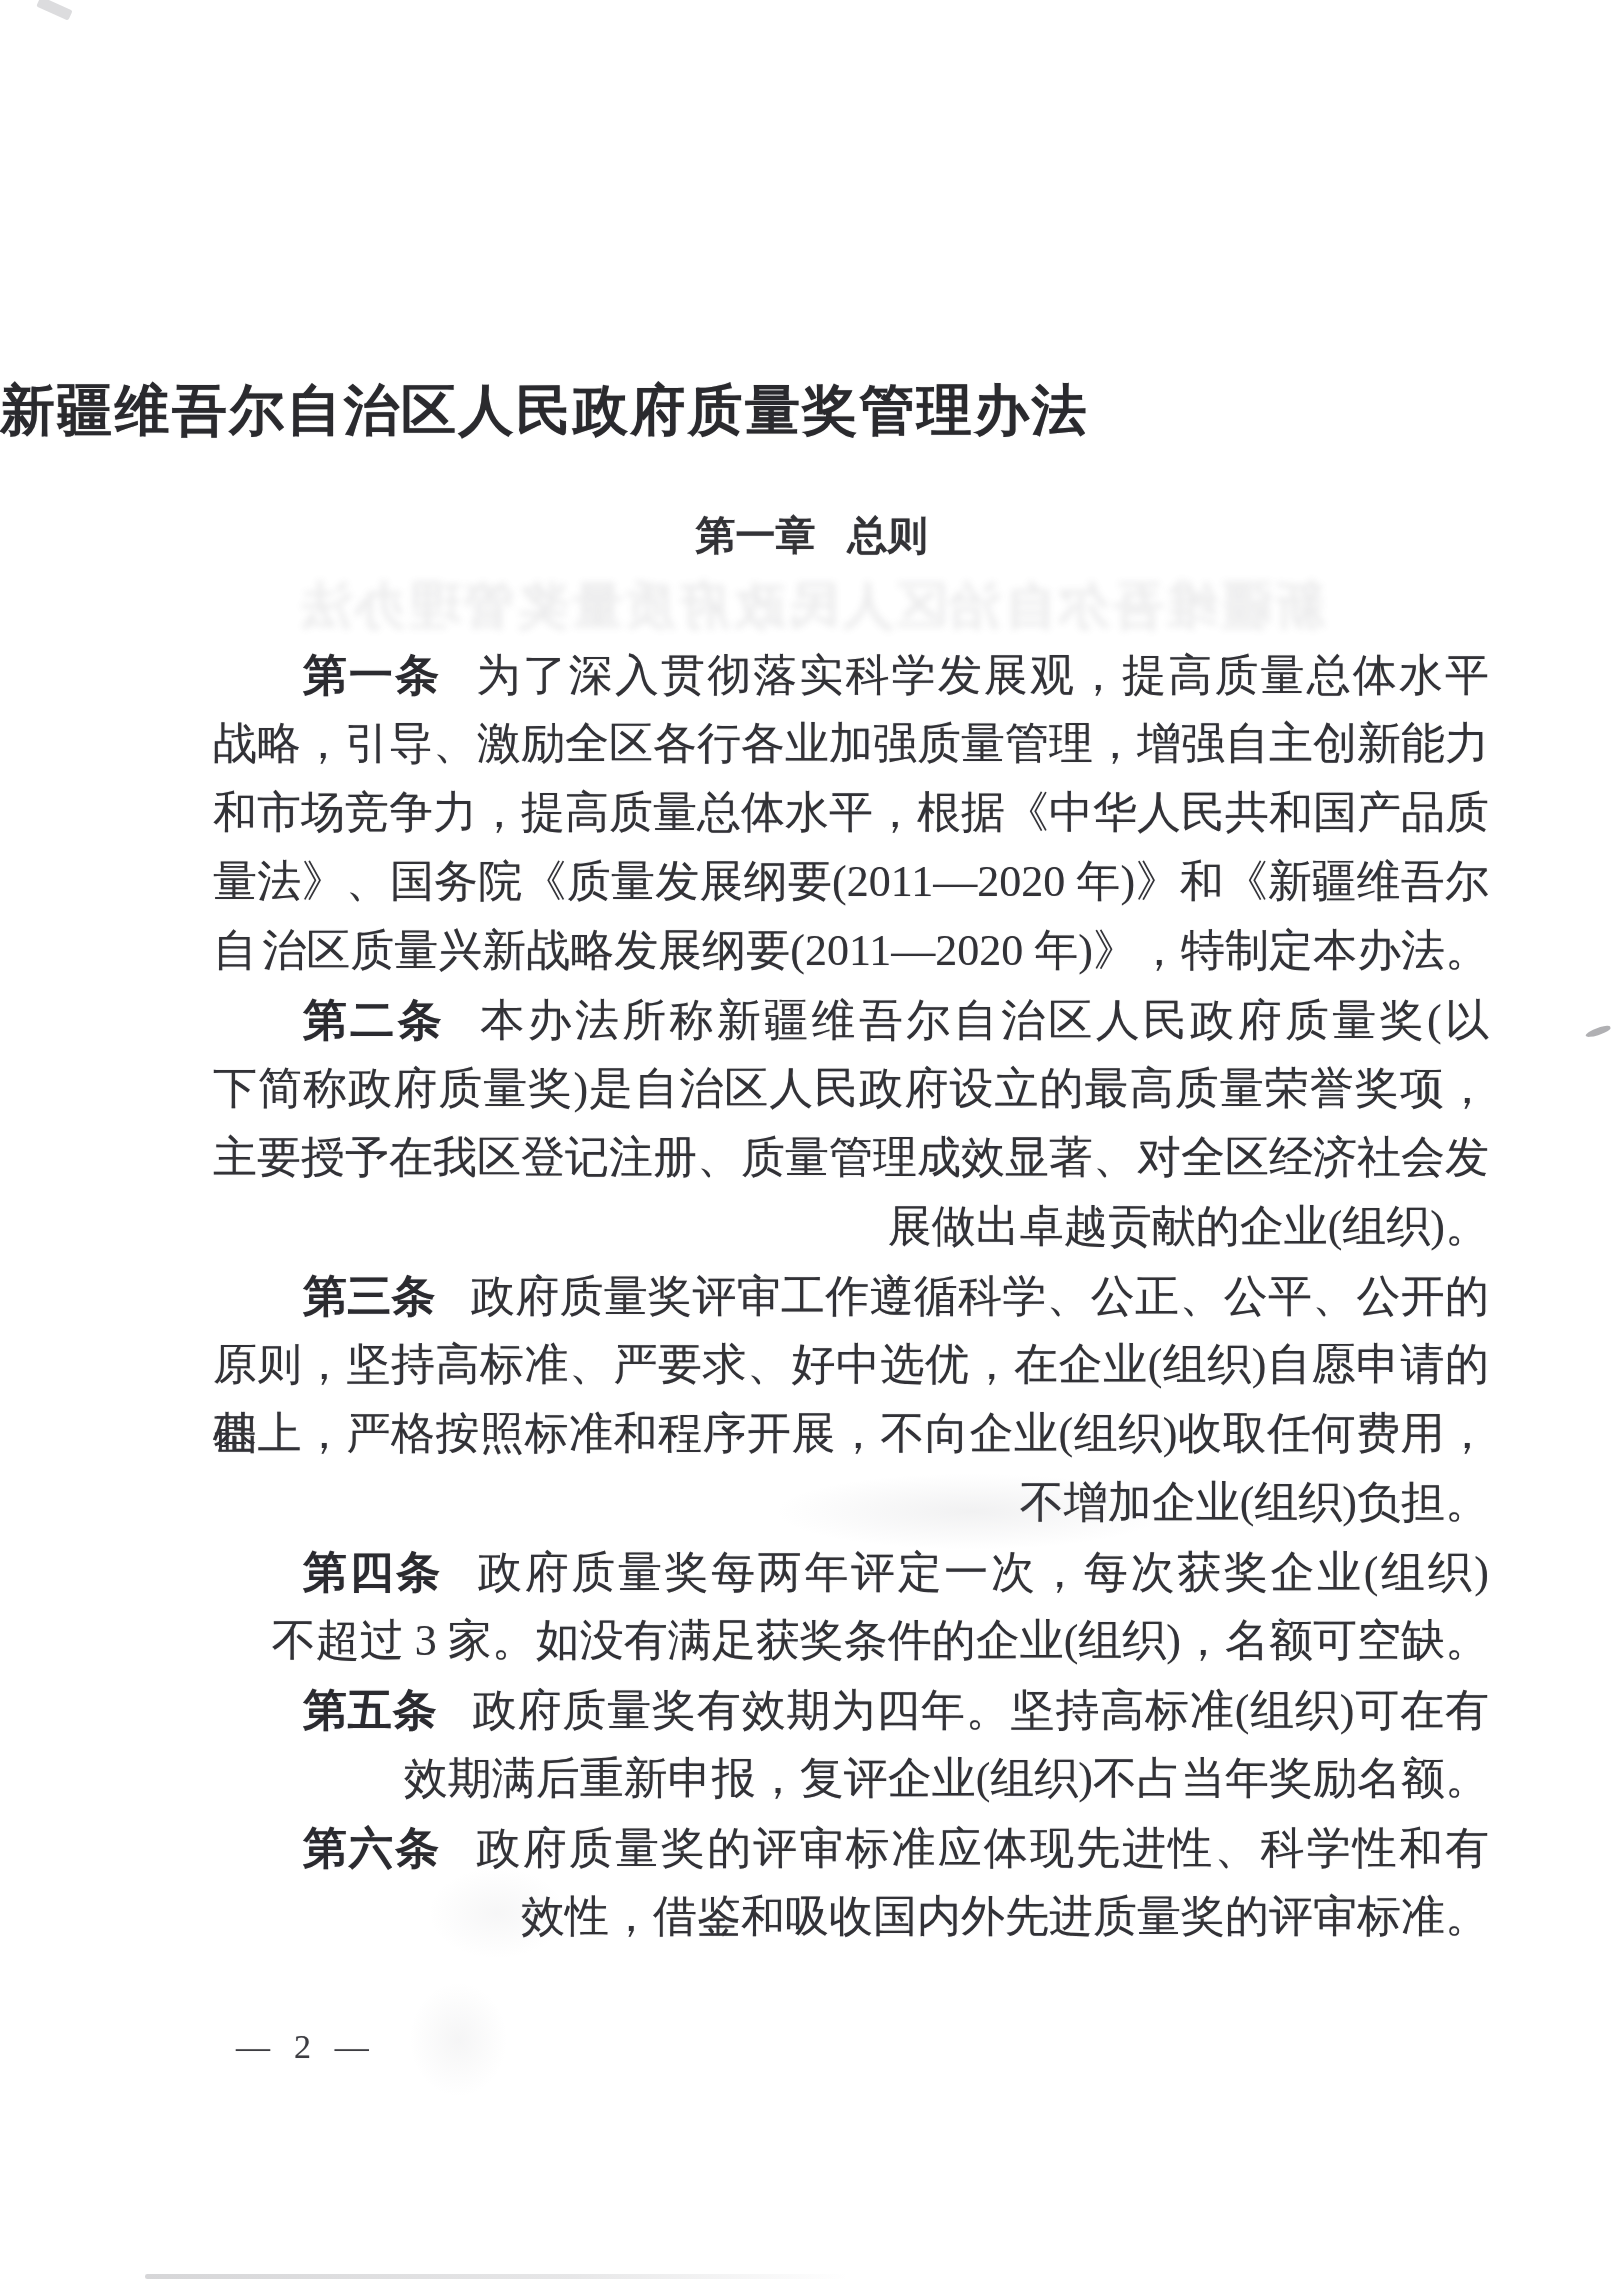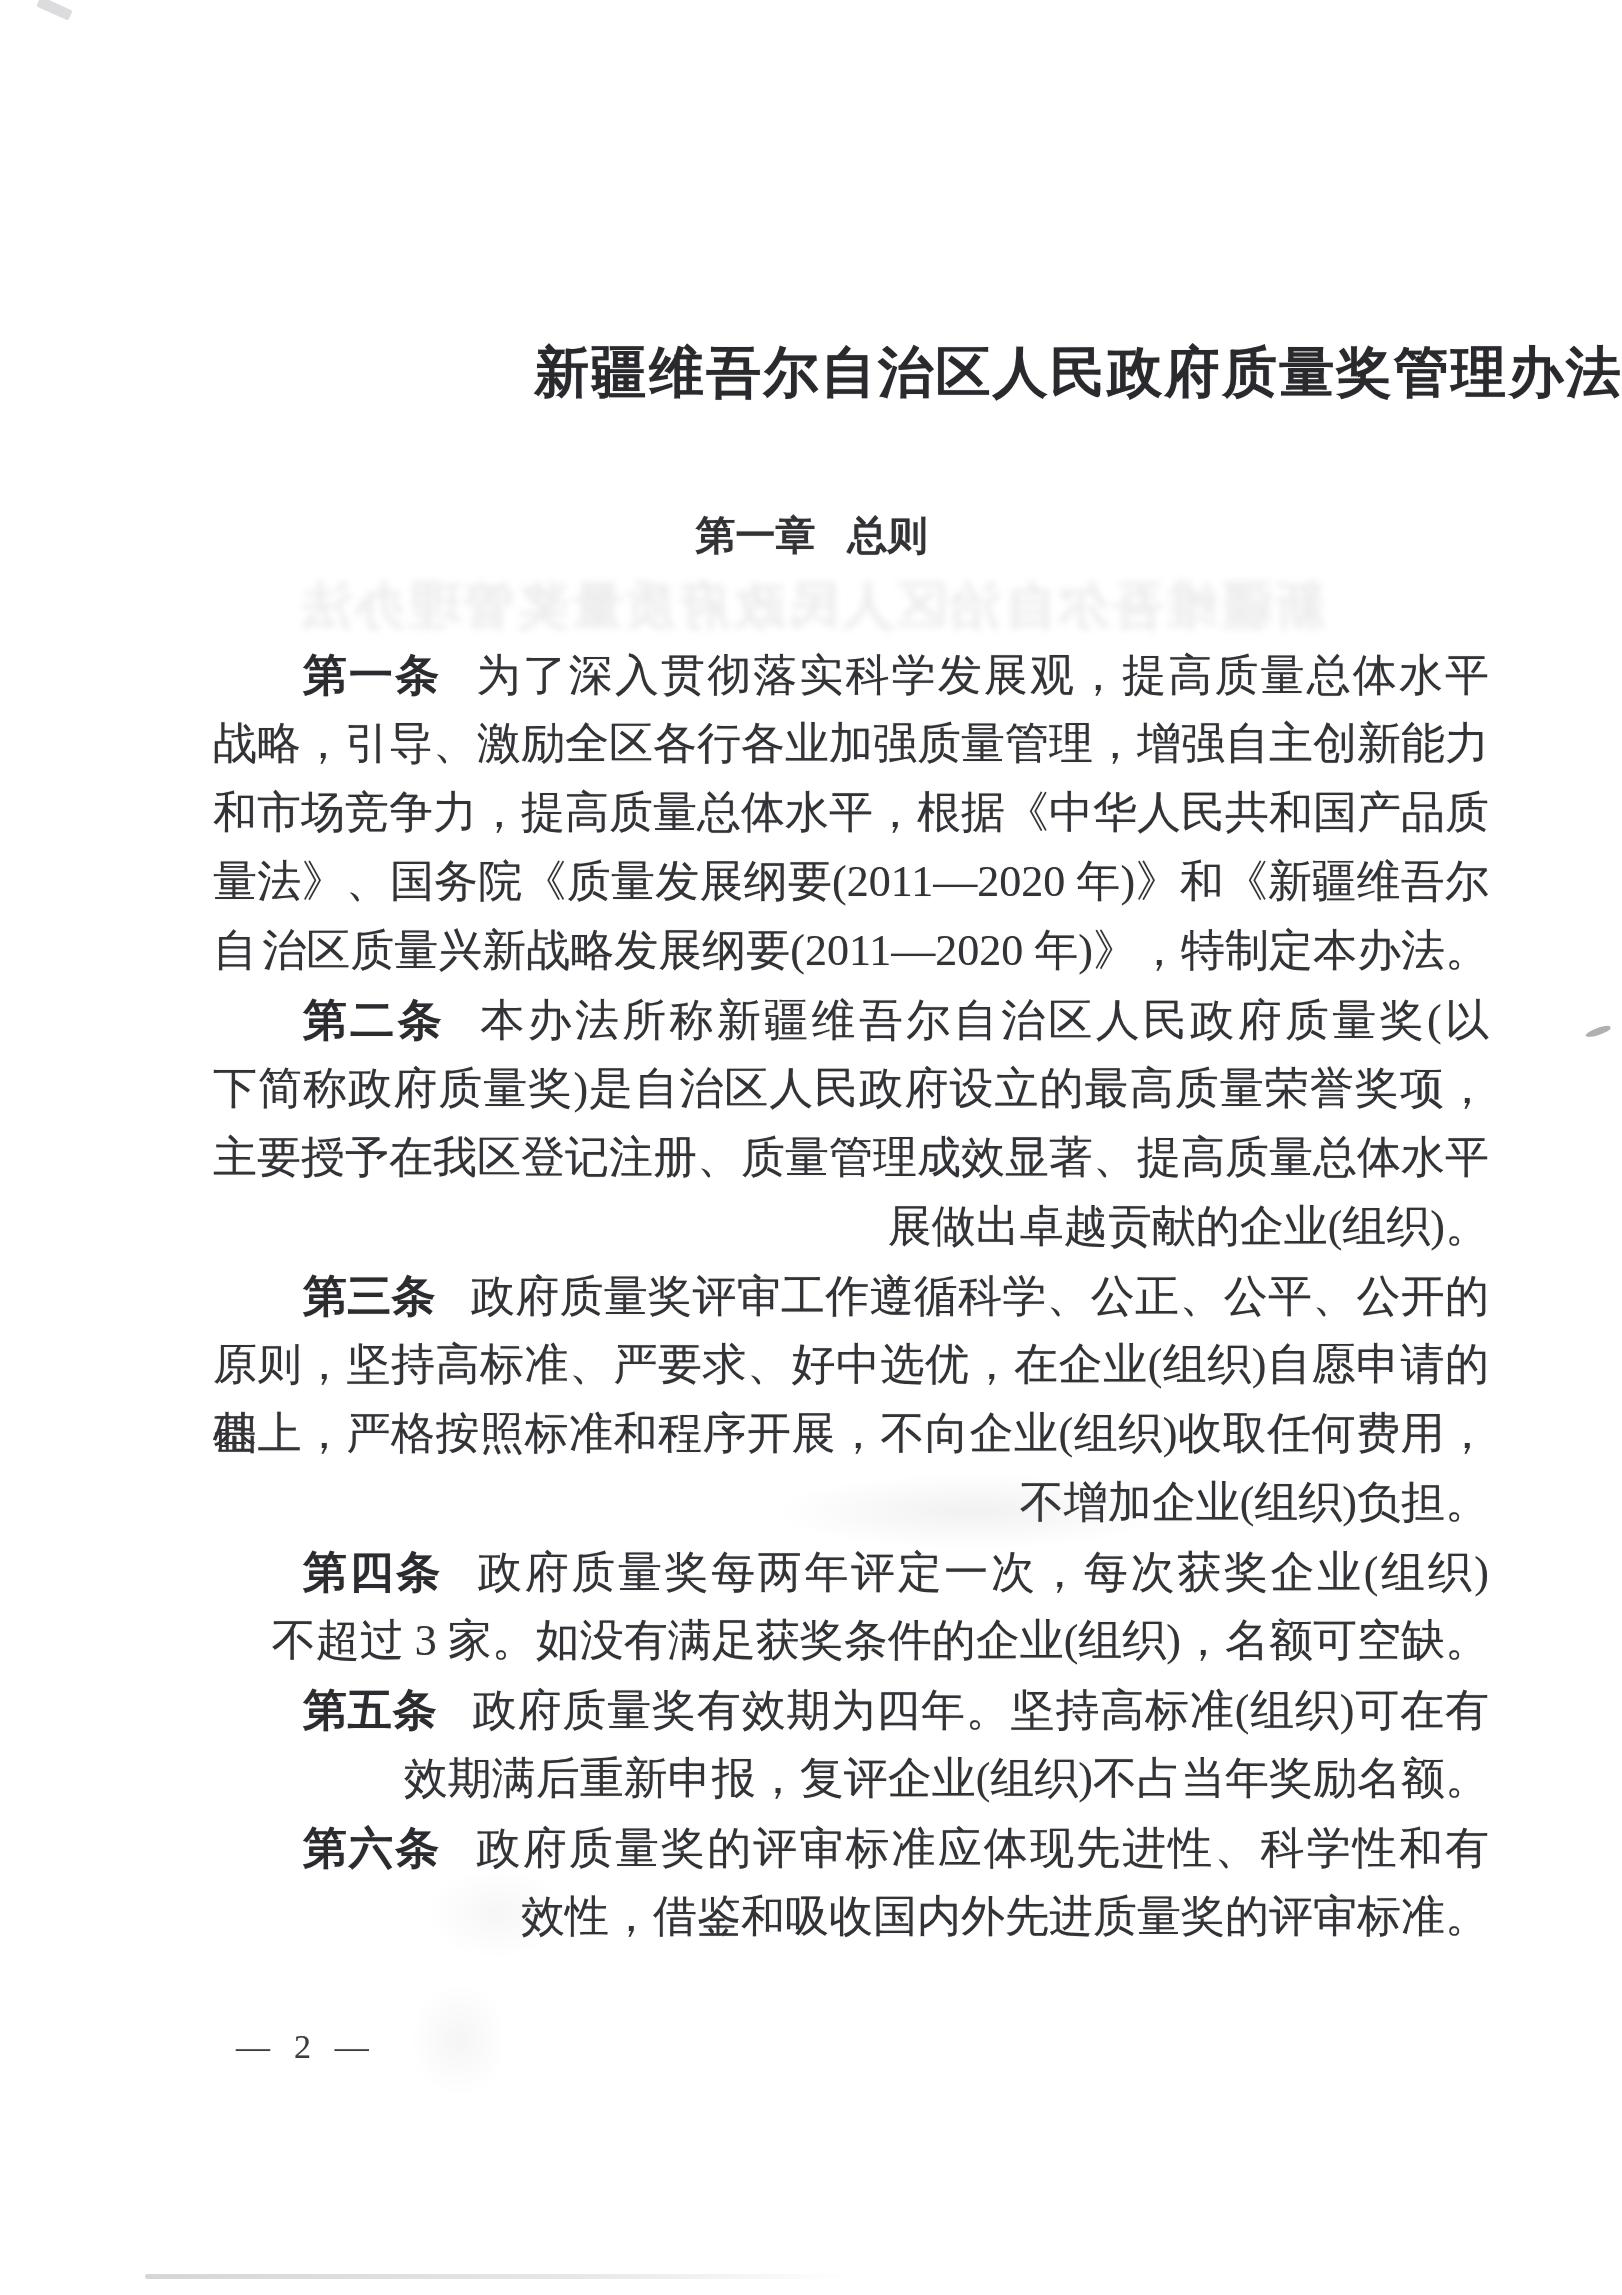--- a/index.html
+++ b/index.html
@@ -12,24 +12,24 @@
     width: 1623px;
     height: 2295px;
     background: #ffffff;
     overflow: hidden;
     font-family: "Liberation Serif", serif;
     color: #2e2e33;
   }
   
   .doc-title {
     position: absolute;
-    top: 336px;
+    top: 374px;
     left: 0;
     width: 100%;
-    text-align: right;
+    text-align: left;
     font-family: "Liberation Serif", serif;
     font-weight: 700;
     font-size: 55px;
     letter-spacing: 2.3px;
     color: #2a2a2e;
     text-shadow: 0 0 0.8px rgba(70,70,75,0.55);
     white-space: nowrap;
   }
   
   .chapter {
@@ -161,21 +161,21 @@
     <div class="line justify"><span>和市场竞争力，提高质量总体水平，根据《中华人民共和国产品质</span></div>
 
     <div class="line justify"><span>量法》、国务院《质量发展纲要(2011—2020 年)》和《新疆维吾尔自</span></div>
 
     <div class="line"><span>治区质量兴新战略发展纲要(2011—2020 年)》，特制定本办法。</span></div>
 
     <div class="line indent justify"><span class="term">第二条</span><span>本办法所称新疆维吾尔自治区人民政府质量奖(以</span></div>
 
     <div class="line justify"><span>下简称政府质量奖)是自治区人民政府设立的最高质量荣誉奖项，</span></div>
 
-    <div class="line justify"><span>主要授予在我区登记注册、质量管理成效显著、提高质量总体水平</span></div>
+    <div class="line justify"><span>主要授予在我区登记注册、质量管理成效显著、对全区经济社会发</span></div>
 
     <div class="line"><span>展做出卓越贡献的企业(组织)。</span></div>
 
     <div class="line indent justify"><span class="term">第三条</span><span>政府质量奖评审工作遵循科学、公正、公平、公开的</span></div>
 
     <div class="line justify"><span>原则，坚持高标准、严要求、好中选优，在企业(组织)自愿申请的基</span></div>
 
     <div class="line justify"><span>础上，严格按照标准和程序开展，不向企业(组织)收取任何费用，</span></div>
 
     <div class="line"><span>不增加企业(组织)负担。</span></div>

